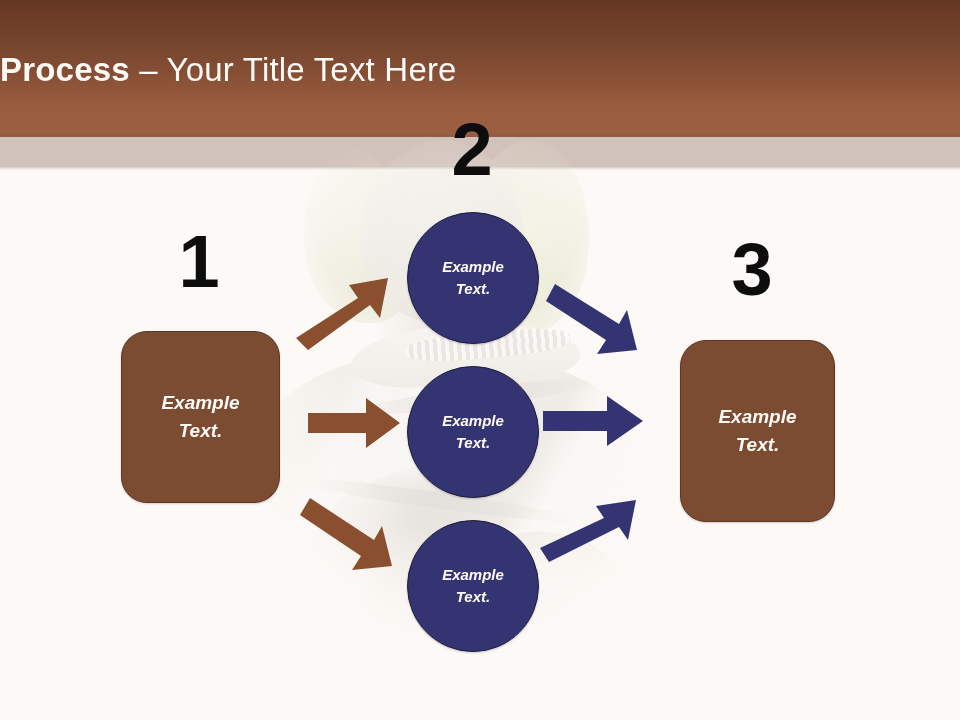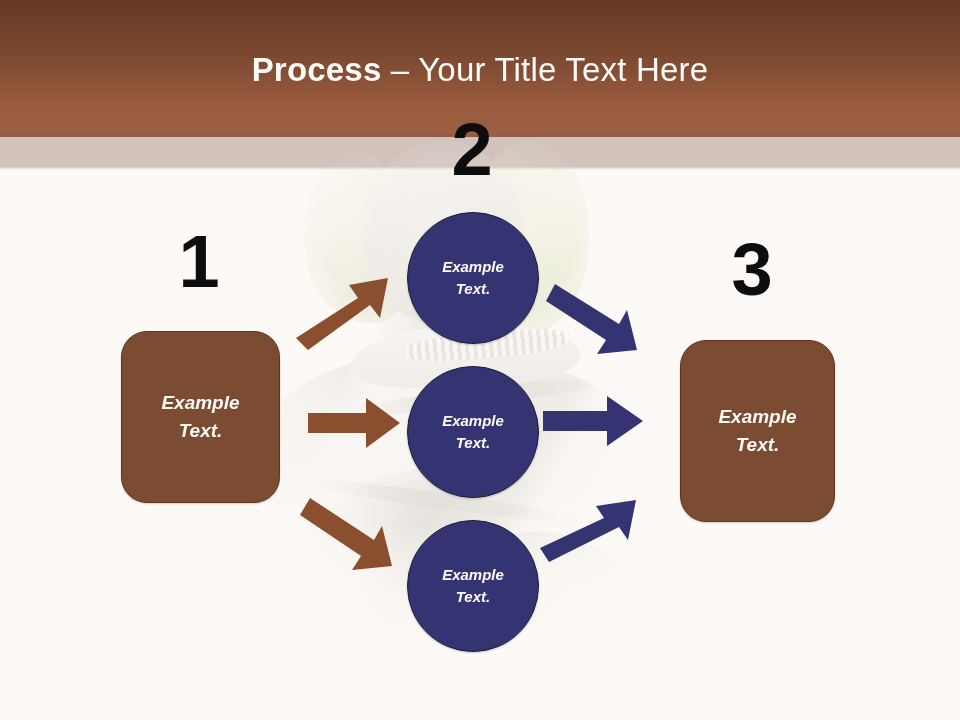--- a/index.html
+++ b/index.html
@@ -41,21 +41,21 @@
   #header-accent-shadow {
     position: absolute;
     left: 0; top: 166px;
     width: 960px; height: 4px;
     background: linear-gradient(to bottom, rgba(190,175,170,.85), rgba(253,249,246,0));
   }
   #slide-title {
     position: absolute;
     left: 0; top: 50px;
     width: 960px;
-    text-align: center;
+    text-align: left;
     color: #fdfaf7;
     font-size: 33px;
     line-height: 40px;
     letter-spacing: .2px;
     white-space: nowrap;
   }
   #slide-title .t-bold { font-weight: bold; }
   #slide-title .t-reg  { font-weight: normal; }
 
   

